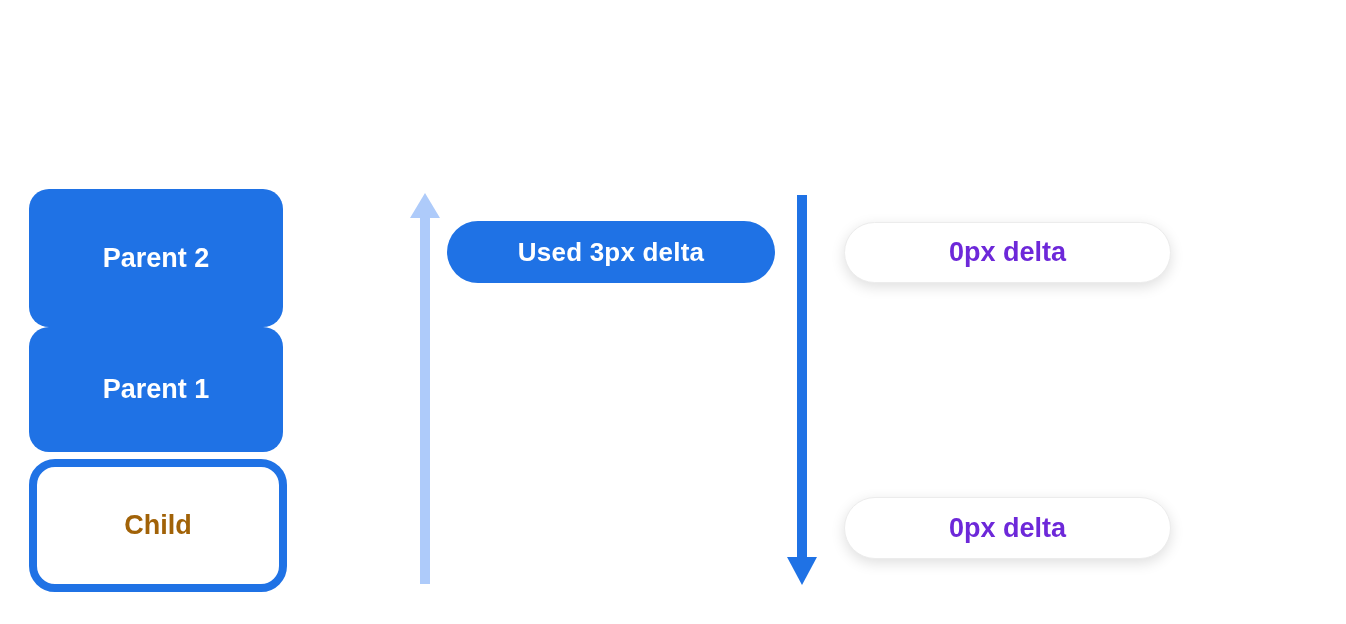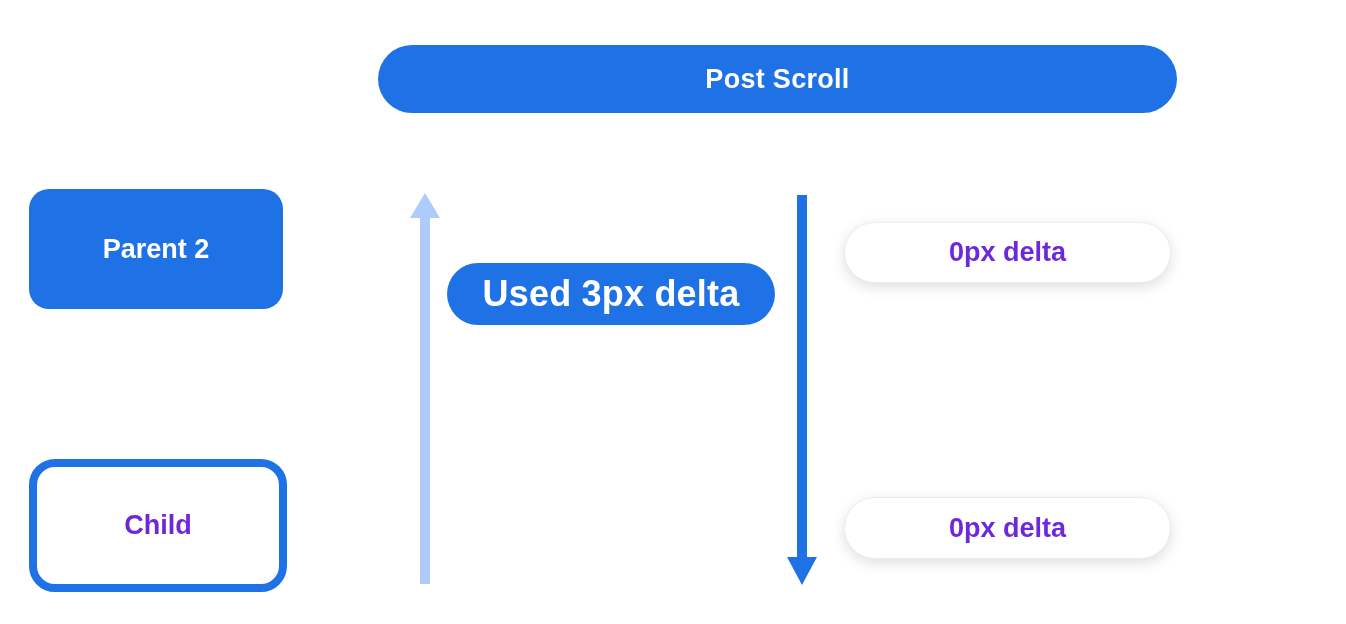--- a/index.html
+++ b/index.html
@@ -31,42 +31,41 @@
   }
   .header-pill {
     left: 378px; top: 45px;
     width: 799px; height: 68px;
     border-radius: 34px;
     font-size: 27px;
     letter-spacing: 0.3px;
   }
   .parent-box {
     left: 29px;
-    width: 254px; height: 120px;
+    width: 254px; height: 138px;
     border-radius: 20px;
     font-size: 27px;
   }
   .parent-2 { top: 189px; }
   .parent-1 { top: 327px; height: 125px; }
   .child-box {
     left: 29px; top: 459px;
     width: 258px; height: 133px;
     border-radius: 26px;
     background: #ffffff;
     border: 8px solid #1f72e5;
-    color: #6d28d9;
+    color: #a16207;
     font-weight: 600;
     font-size: 27px;
   }
   .delta-pill-blue {
     width: 328px; height: 62px;
     border-radius: 31px;
-    font-size: 36px;
+    font-size: 26px;
     letter-spacing: 0.2px;
-    margin-top: 42px;
   }
   .used-delta { left: 447px; top: 221px; }
   .no-delta   { left: 447px; top: 360px; height: 61px; }
   .delta-pill-white {
     width: 327px; height: 61px;
     border-radius: 31px;
     background: #ffffff;
     border: 1px solid #ececec;
     box-shadow: 0 4px 14px rgba(0,0,0,0.13);
     color: #6d28d9;
@@ -99,26 +98,26 @@
 
   .arrow-down { left: 786px; top: 195px; height: 390px; }
   .arrow-down .shaft { top: 0; height: 364px; background: #1f72e5; }
   .arrow-down .head  { bottom: 0; border-top: 28px solid #1f72e5; }
 </style>
 </head>
 <body>
 
 <div class="canvas">
 
-  <div class="pill blue-fill header-pill">
-    <span>Post Scroll</span>
-  </div>
 
   <div class="box blue-fill parent-box parent-2">
     <span>Parent 2</span>
+  </div>
+  <div class="box blue-fill parent-box parent-1">
+    <span>Parent 1</span>
   </div>
   <div class="box child-box">
     <span>Child</span>
   </div>
 
   <div class="arrow arrow-up">
     <div class="head"></div>
     <div class="shaft"></div>
   </div>
 

